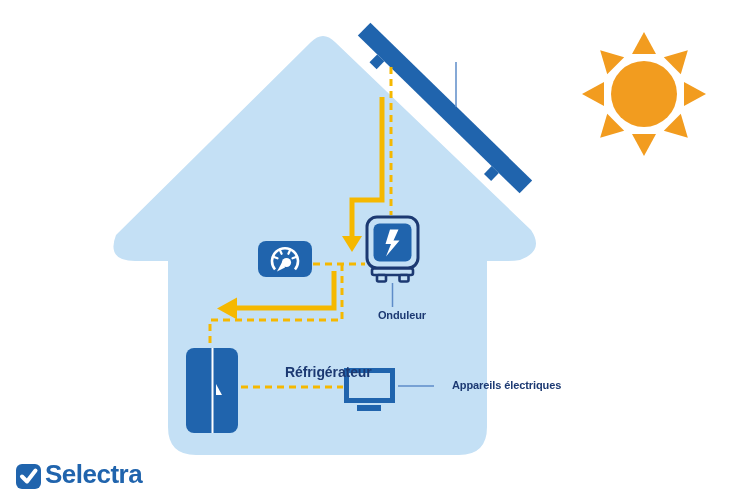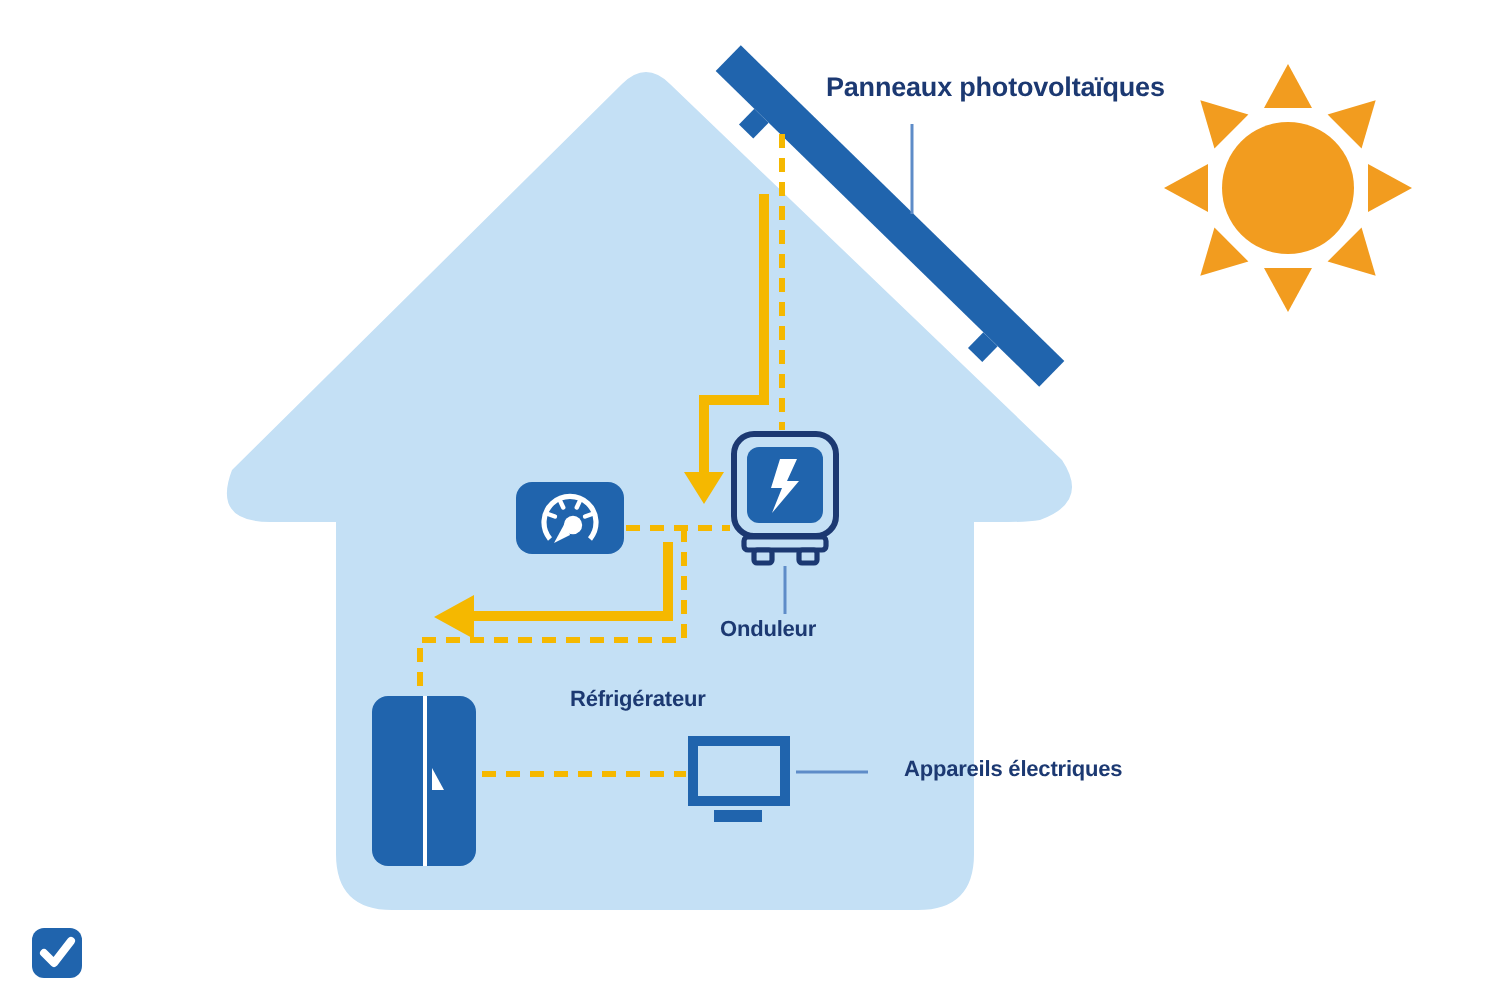--- a/index.html
+++ b/index.html
@@ -6,22 +6,22 @@
   .canvas{
     position:relative;width:750px;height:504px;background:var(--c-background,#fff);
     font-family:"Liberation Sans",sans-serif;overflow:hidden;
   }
   .canvas svg{position:absolute;left:0;top:0;}
   .lbl{
     position:absolute;font-weight:700;color:var(--c-dark-navy,#1c3972);
     white-space:nowrap;letter-spacing:-0.1px;
   }
   .lbl-panels{left:413px;top:36px;font-size:13.5px;}
-  .lbl-inverter{left:360px;top:309px;width:66px;text-align:left;font-size:11px;}
-  .lbl-fridge{left:242px;top:344px;font-size:11px;padding-left:43px;}
+  .lbl-inverter{left:360px;top:309px;width:66px;text-align:right;font-size:11px;}
+  .lbl-fridge{left:242px;top:364px;font-size:14px;padding-left:43px;}
   .lbl-appliances{left:452px;top:379px;font-size:11px;}
   .wordmark{
     position:absolute;left:45px;top:459px;font-size:26px;font-weight:700;
     color:var(--c-primary-blue,#2064ad);letter-spacing:-0.5px;
   }
   
   .house-fill{fill:var(--c-house,#c4e0f5);}
   .panel-fill{fill:var(--c-primary-blue,#2064ad);}
   .dev-fill{fill:var(--c-primary-blue,#2064ad);}
   .navy-stroke{stroke:var(--c-dark-navy,#1c3972);fill:none;}
@@ -108,17 +108,17 @@
       <rect class="dev-fill" x="357" y="405" width="24" height="6"></rect>
     </g>
     <line class="connector" x1="398" y1="386" x2="434" y2="386"></line>
 
     <g>
       <rect class="dev-fill" x="16" y="464" width="25" height="25" rx="6"></rect>
       <polyline class="white-stroke" stroke-width="4" stroke-linecap="round" stroke-linejoin="round" points="22,476.5 27,481.5 35.5,470.5"></polyline>
     </g>
   </svg>
 
-  <div class="lbl lbl-panels">Panneaux photovoltaïques</div>
   <div class="lbl lbl-inverter">Onduleur</div>
   <div class="lbl lbl-fridge">Réfrigérateur</div>
   <div class="lbl lbl-appliances">Appareils électriques</div>
+  <div class="wordmark">Selectra</div>
 </div>
 
 </body></html>

